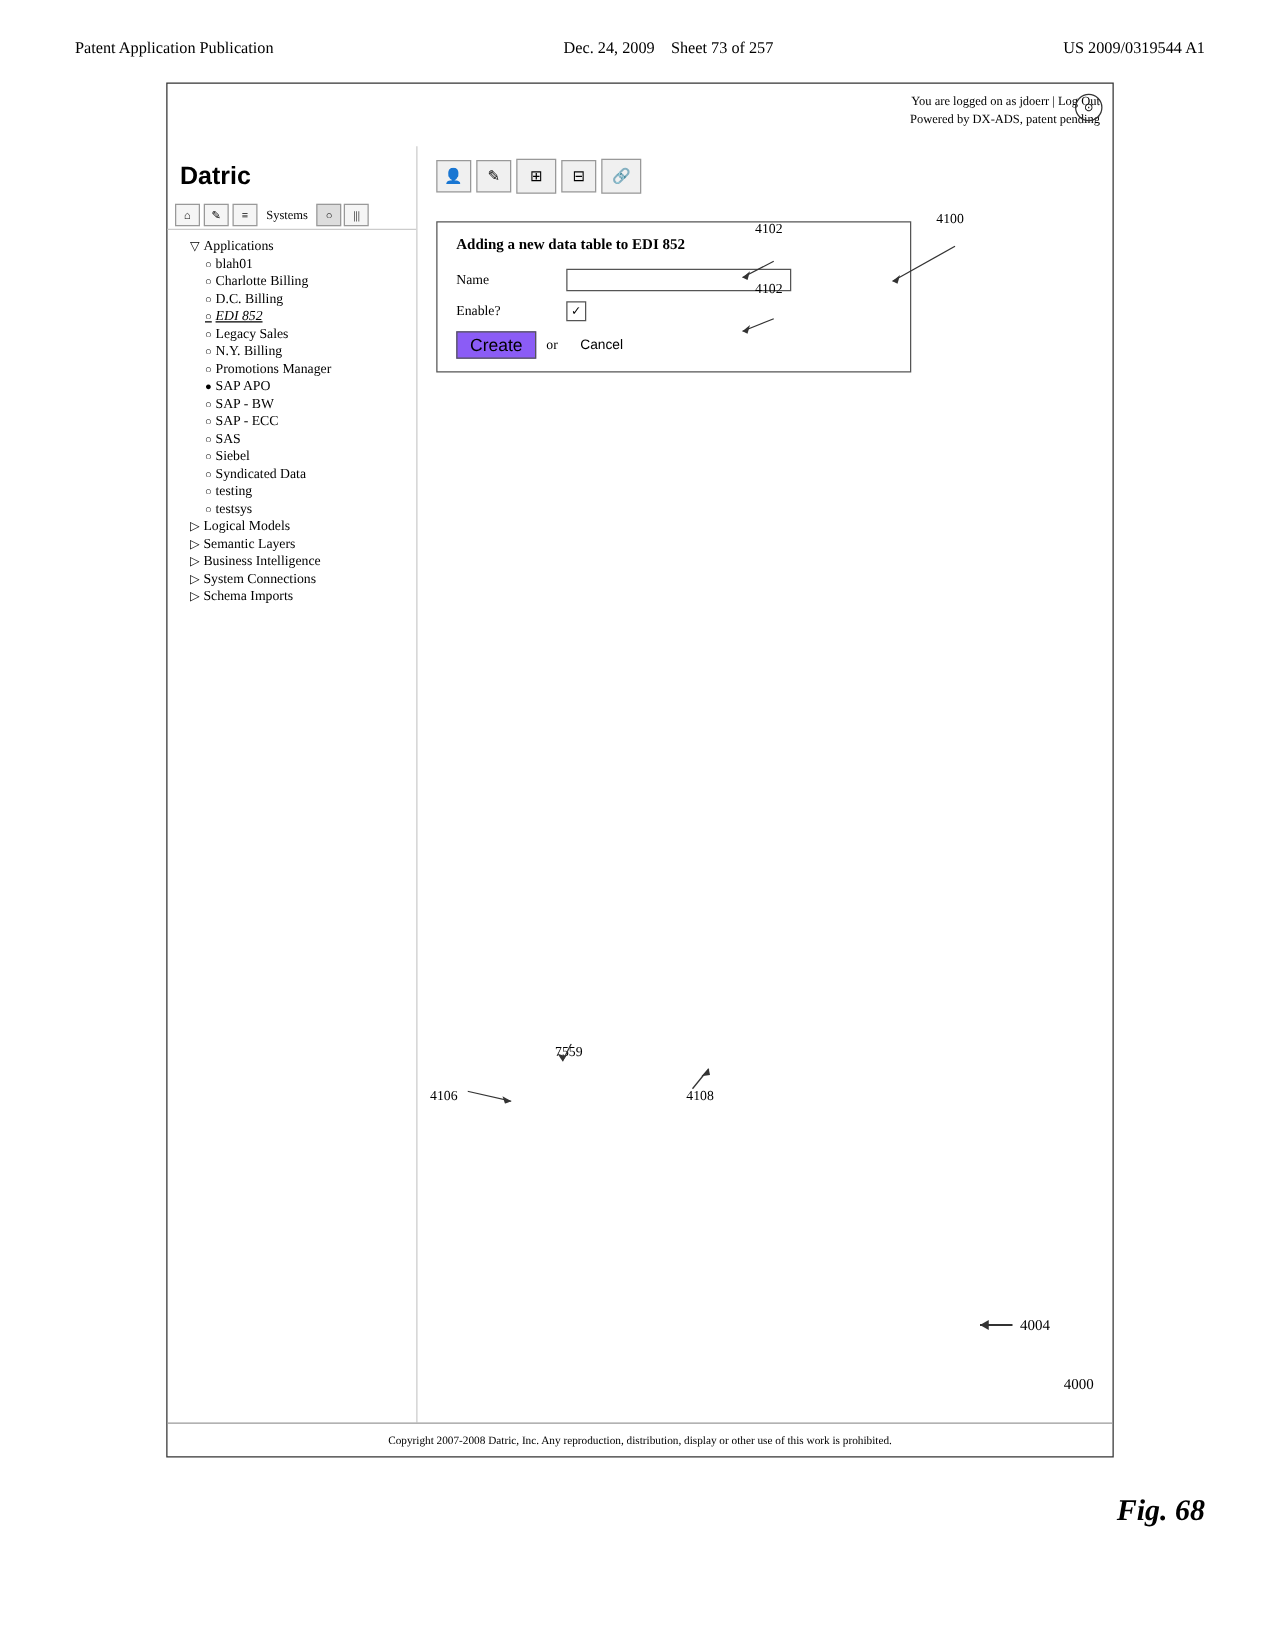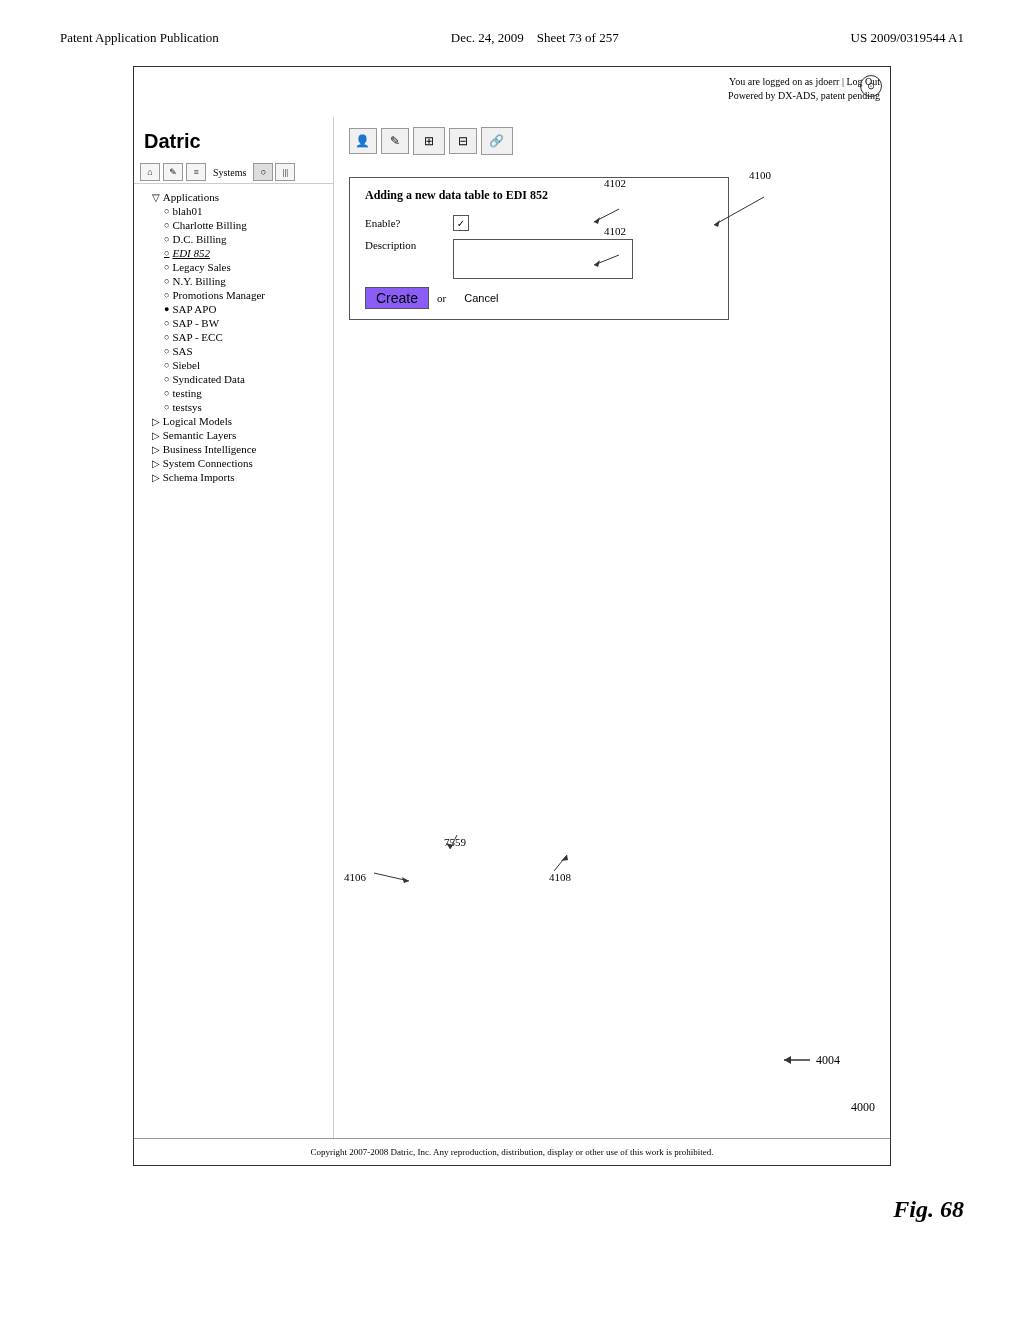--- a/index.html
+++ b/index.html
@@ -379,30 +379,30 @@
             <div class="main-icon">👤</div>
             <div class="main-icon">✎</div>
             <div class="main-icon large">⊞</div>
             <div class="main-icon">⊟</div>
             <div class="main-icon large">🔗</div>
           </div>
 
           <div class="dialog-box">
             <div class="dialog-title">Adding a new data table to EDI 852</div>
 
+            <div class="form-row">
+              <span class="form-label">Name</span>
+              <input class="form-input" type="text" style="">
+            </div>
 
             <div class="form-row">
               <span class="form-label">Enable?</span>
               <div class="checkbox-icon">✓</div>
             </div>
 
-            <div class="form-row" style="align-items:flex-start;">
-              <span class="form-label">Description</span>
-              <textarea class="form-textarea" style=""></textarea>
-            </div>
 
             <div class="button-row">
               <button class="btn">Create</button>
               <span style="font-size:11px;">or</span>
               <button class="btn" style="background:none; border:none; cursor:pointer; font-size:11px; ">Cancel</button>
             </div>
           </div>
 
           <svg style="position:absolute; top:0; left:0; width:100%; height:100%; pointer-events:none; overflow:visible;">
 

